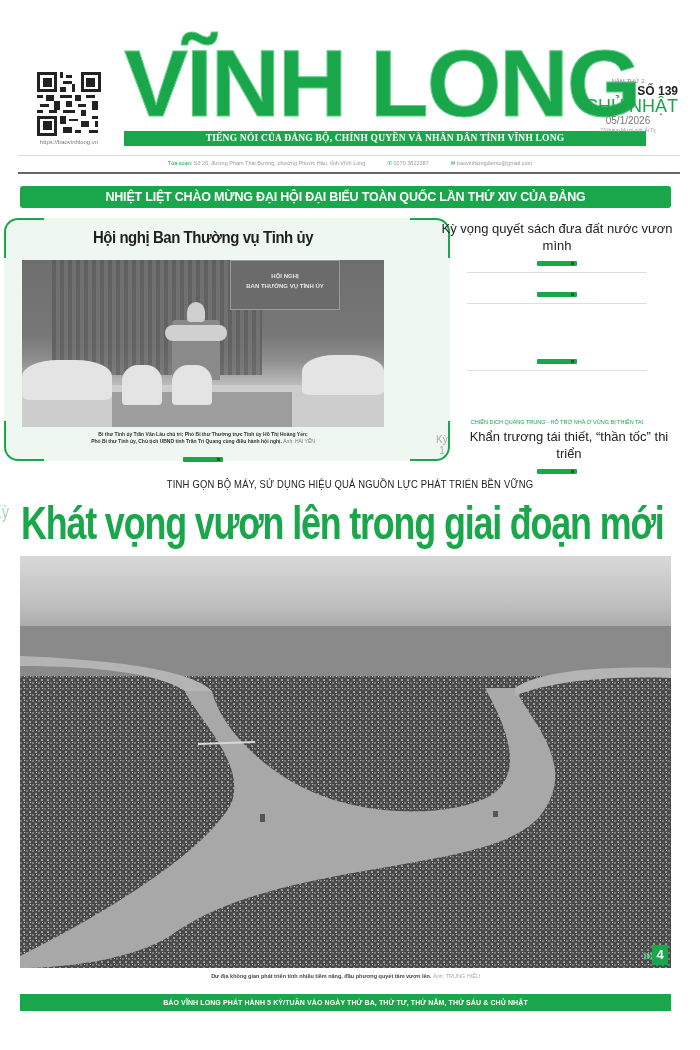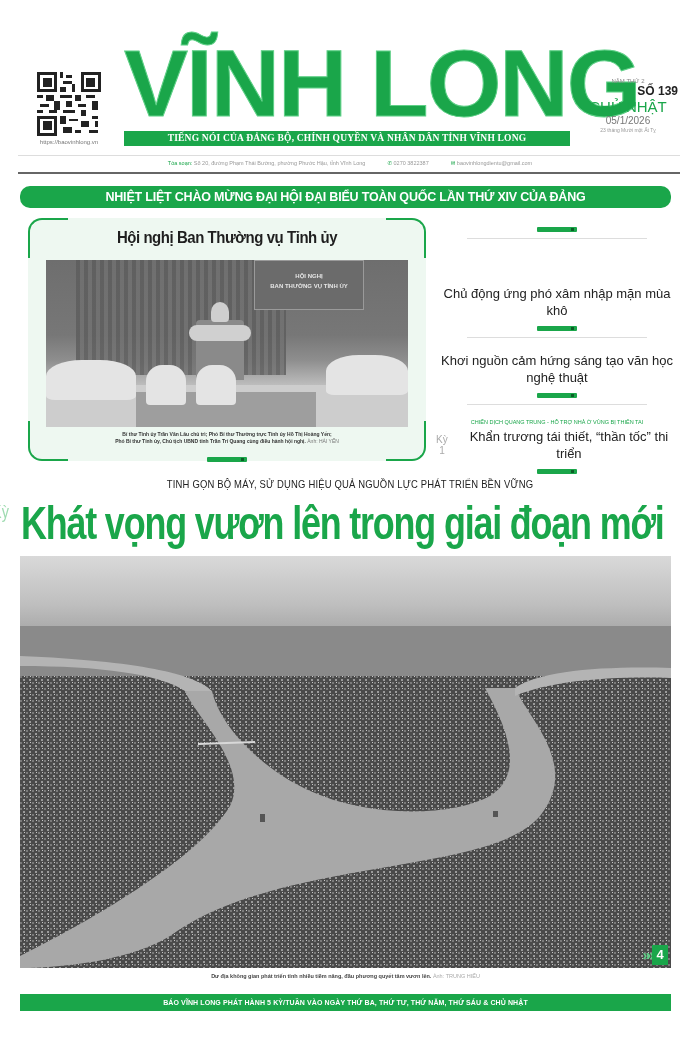--- a/index.html
+++ b/index.html
@@ -9,42 +9,42 @@
   .abs { position: absolute; }
 
   
   .qr { left: 36px; top: 72px; width: 66px; height: 64px; background: #fff; }
   .qr svg { width: 66px; height: 64px; display: block; }
   .qr-url { left: 24px; top: 139px; width: 90px; font-size: 6px; color: #777; text-align: center; }
 
   .logo { left: 124px; top: 38px; width: 450px; height: 92px; font-family: "Liberation Sans", sans-serif; font-weight: 700;
           font-size: 96px; line-height: 92px; color: #1aa64a; letter-spacing: -2px; text-align: center;
           transform: scaleY(0.98); -webkit-text-stroke: 1px #5fd087; white-space: nowrap; }
-  .slogan { left: 124px; top: 131px; width: 446px; height: 15px; background: #1aa64a; color: #fff;
+  .slogan { left: 124px; top: 131px; width: 522px; height: 15px; background: #1aa64a; color: #fff;
             font-family: "Liberation Serif", serif; font-weight: 700; font-size: 9.5px; line-height: 15px;
             text-align: center; letter-spacing: 0.2px; white-space: nowrap; overflow: hidden; }
 
   .issue { left: 578px; top: 78px; width: 100px; text-align: center; }
   .issue .year { font-size: 6px; color: #888; }
   .issue .num { font-size: 12px; font-weight: 700; color: #222; line-height: 15px; text-align: right; }
-  .issue .day { font-size: 15px; color: #1aa64a; line-height: 15px; }
+  .issue .day { font-size: 18px; color: #1aa64a; line-height: 15px; text-align: right; }
   .issue .date { font-size: 10px; color: #777; line-height: 13px; }
   .issue .lunar { font-size: 5px; color: #999; }
 
   .rule-thin { left: 18px; top: 155px; width: 662px; height: 1px; background: #ddd; }
   .addr { left: 90px; top: 160px; width: 520px; font-size: 5.5px; color: #999; white-space: nowrap; display: flex; gap: 22px; justify-content: center; }
   .addr .g { color: #1aa64a; }
   .rule-thick { left: 18px; top: 172px; width: 662px; height: 2px; background: #666; }
 
   
   .banner { left: 20px; top: 186px; width: 651px; height: 22px; background: #1aa64a; color: #fff; font-weight: 700;
-            font-size: 12.5px; line-height: 22px; text-align: center; border-radius: 10px; white-space: nowrap; letter-spacing: -0.2px; }
-
-  
-  .feature { left: 28px; top: 218px; width: 398px; height: 243px; background: #eef8f1; border-radius: 20px; }
+            font-size: 12.5px; line-height: 22px; text-align: center; border-radius: 3px; white-space: nowrap; letter-spacing: -0.2px; }
+
+  
+  .feature { left: 4px; top: 218px; width: 446px; height: 243px; background: #eef8f1; border-radius: 20px; }
   .corner { position: absolute; width: 40px; height: 40px; border-color: #1aa64a; border-style: solid; }
   .c-tl { left: 0; top: 0; border-width: 2px 0 0 2px; border-top-left-radius: 14px; }
   .c-tr { right: 0; top: 0; border-width: 2px 2px 0 0; border-top-right-radius: 14px; }
   .c-bl { left: 0; bottom: 0; border-width: 0 0 2px 2px; border-bottom-left-radius: 14px; }
   .c-br { right: 0; bottom: 0; border-width: 0 2px 2px 0; border-bottom-right-radius: 14px; }
   .feature-title { left: 0; top: 10px; width: 398px; text-align: center; font-weight: 700; font-size: 17px; color: #1f1f1f; letter-spacing: -0.5px; font-family: "Liberation Sans", sans-serif; transform: scaleX(0.88); }
   .photo1 { left: 18px; top: 42px; width: 362px; height: 167px; overflow: hidden;
             background: linear-gradient(180deg, #6e6e6e 0%, #777 45%, #8e8e8e 60%, #bdbdbd 75%, #d7d7d7 100%); }
   .photo1 .curtain { position: absolute; left: 30px; top: 0; width: 210px; height: 115px;
             background: repeating-linear-gradient(90deg, #5c5c5c 0 4px, #707070 4px 8px); opacity: 0.8; }
@@ -179,30 +179,29 @@
     <div class="people" style="left:280px;width:82px;top:95px"></div>
   </div>
   <div class="abs caption1">
     <div>Bí thư Tỉnh ủy Trần Văn Lâu chủ trì; Phó Bí thư Thường trực Tỉnh ủy Hồ Thị Hoàng Yến;</div>
     <div><span>Phó Bí thư Tỉnh ủy, Chủ tịch UBND tỉnh Trần Trí Quang cùng điều hành hội nghị.</span> <span style="font-weight:400;color:#777">Ảnh: HẢI YẾN</span></div>
   </div>
   <div class="abs tag-wrap"><span class="tag"></span></div>
 </div>
 
 <div class="abs news" style="top:220px">
+  <div class="hl">Kỳ vọng quyết sách đưa đất nước vươn mình</div>
   <div class="tagline"><span class="tag"></span></div>
   <div class="sep"></div>
 </div>
 <div class="abs news" style="top:285px">
-  <div class="hl">Chủ động ứng phó xâm nhập mặn mùa khô</div>
   <div class="tagline"><span class="tag"></span></div>
   <div class="sep"></div>
 </div>
 <div class="abs news" style="top:352px">
-  <div class="hl">Khơi nguồn cảm hứng sáng tạo văn học nghệ thuật</div>
   <div class="tagline"><span class="tag"></span></div>
   <div class="sep"></div>
 </div>
 <div class="abs news" style="top:419px">
   <div class="kicker">CHIẾN DỊCH QUANG TRUNG - HỖ TRỢ NHÀ Ở VÙNG BỊ THIÊN TAI</div>
   <div class="hl-side">
     <span class="k">Kỳ 1</span>
     <span class="hl">Khẩn trương tái thiết, “thần tốc” thi triển</span>
   </div>
   <div class="tagline"><span class="tag"></span></div>

